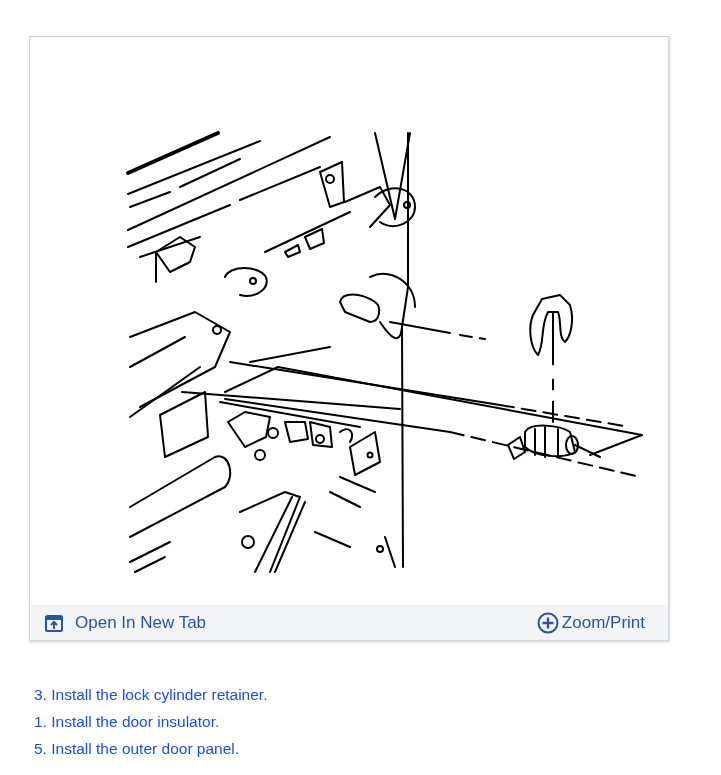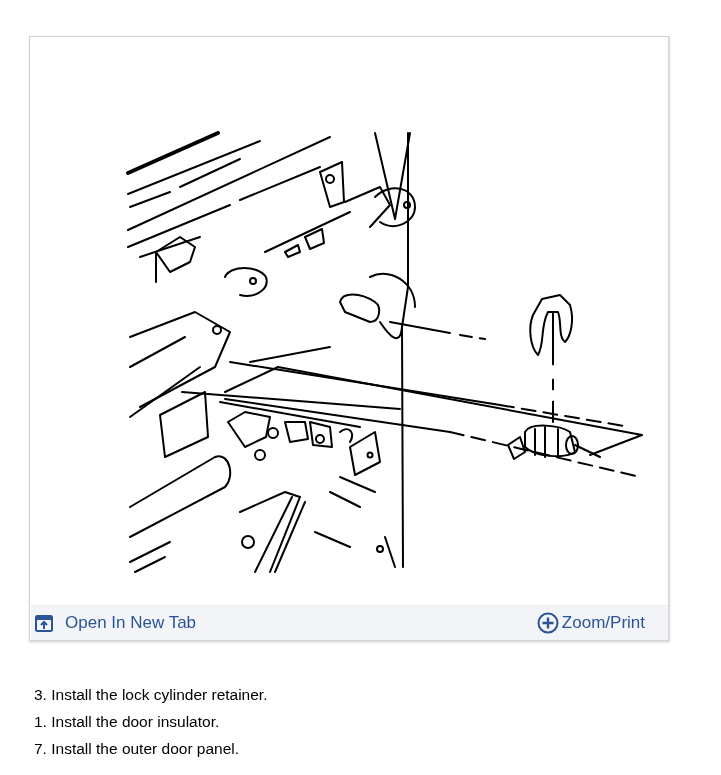--- a/index.html
+++ b/index.html
@@ -7,26 +7,26 @@
          font-family: "Liberation Sans", sans-serif; }
   .figure-frame { position: absolute; left: 29px; top: 36px; width: 641px; height: 605px;
                   border: 1px solid #d2d2d2; border-right: 2px solid #dadada; background: #fff;
                   box-shadow: 0 2px 2px #e2e2e2; box-sizing: border-box; }
   .diagram { position: absolute; left: 66px; top: 49px; width: 590px; height: 500px; }
   .action-bar { position: absolute; left: 1px; bottom: 0; right: 0; height: 34px;
                 background: #f2f4f7; border-top: 1px solid #eceef2;
                 display: flex; align-items: center; justify-content: space-between; }
   .action { display: flex; align-items: center; color: #2b5596; font-size: 17px;
             cursor: pointer; text-decoration: none; }
-  .action.left { margin-left: 4px; }
+  .action.left { margin-left: 14px; }
   .action.right { margin-right: 23px; }
   .icon { display: inline-block; }
   .open-icon { width: 18px; height: 17px; margin-right: 12px; }
   .zoom-icon { width: 22px; height: 22px; margin-right: 3px; }
-  .steps { position: absolute; left: 34px; top: 681px; font-size: 15.5px; color: #000000;
+  .steps { position: absolute; left: 34px; top: 681px; font-size: 15.5px; color: #1d4ed8;
            line-height: 27px; }
   .step { margin: 0; }
 </style>
 </head>
 <body>
 
 <div class="figure-frame">
   <svg class="diagram" viewBox="66 49 590 500" xmlns="http://www.w3.org/2000/svg" fill="none" stroke="#000" stroke-width="2" stroke-linecap="round" stroke-linejoin="round">
 
     <path d="M98 136 L188 96" stroke-width="4"></path>
@@ -126,14 +126,14 @@
         <path d="M11 5.5 L11 16.5 M5.5 11 L16.5 11" stroke="#2b5596" stroke-width="2.4"></path>
       </svg>
       <span>Zoom/Print</span>
     </a>
   </div>
 </div>
 
 <div class="steps">
   <p class="step">3. Install the lock cylinder retainer.</p>
   <p class="step">1. Install the door insulator.</p>
-  <p class="step">7. Install the outer door panel.</p>
+  <p class="step">5. Install the outer door panel.</p>
 </div>
 
 </body></html>

